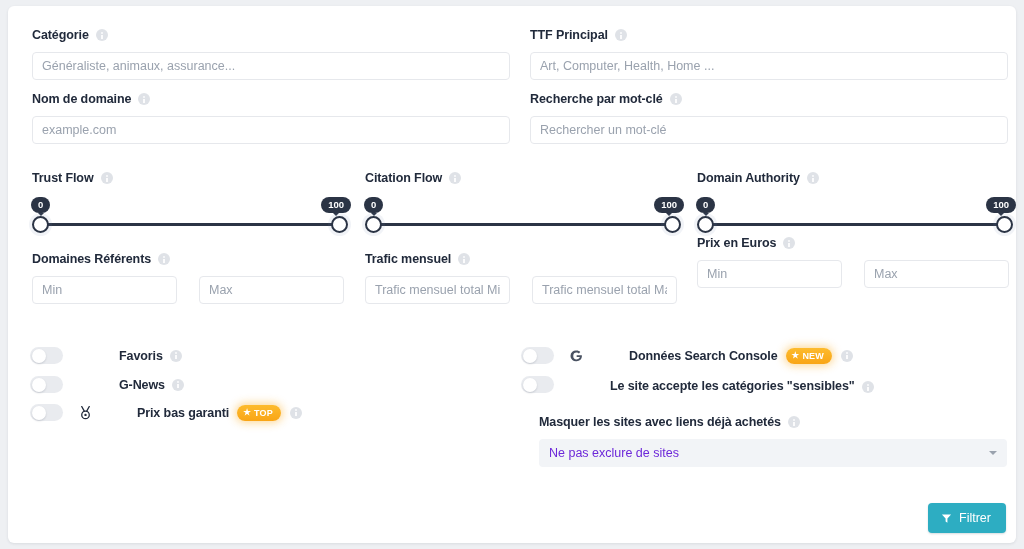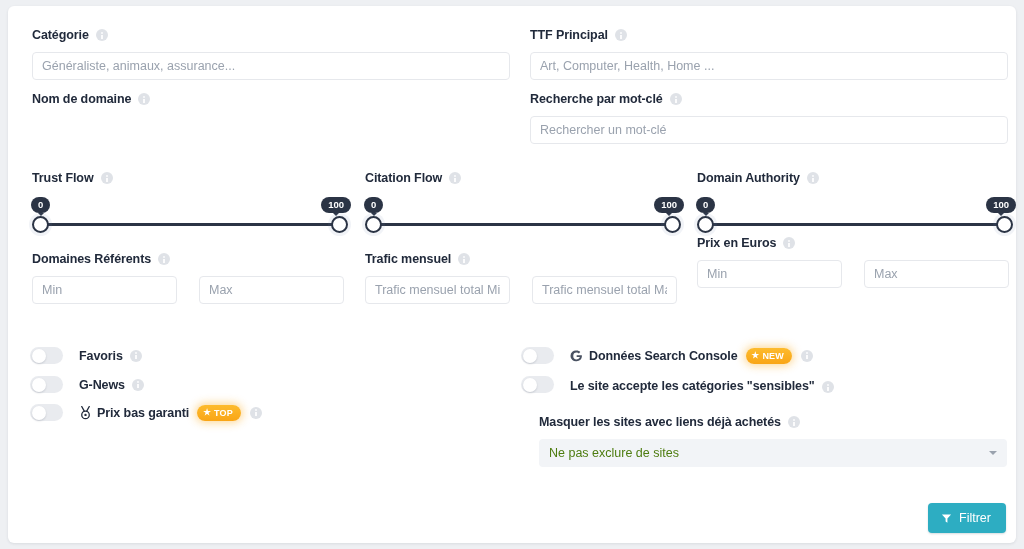--- a/index.html
+++ b/index.html
@@ -119,20 +119,21 @@
   }
   .toggle .knob {
     position: absolute; left: 1.5px; top: 1.5px;
     width: 14px; height: 14px; border-radius: 50%;
     background: #fff;
     box-shadow: 0 1px 2px rgba(40,50,70,0.18);
   }
   .tog-label {
     font-size: 12.5px; font-weight: bold; color: #212a3b;
     letter-spacing: -0.1px;
+    margin-left: 40px;
   }
   .gap7 { display: inline-block; width: 7px; }
 
   
   .badge {
     display: inline-flex; align-items: center; gap: 3px;
     background: #fbb216;
     background: linear-gradient(180deg,#fdbb2d 0%,#f9a516 100%);
     color: #ffffff;
     font-size: 9px; font-weight: bold;
@@ -149,21 +150,21 @@
   .g-icon { display:inline-block; width: 13px; height: 14px; vertical-align: -2px; }
 
   
   .sel {
     width: 100%; height: 28px;
     background: #f2f4f7;
     border: none;
     border-radius: 4px;
     font-family: "Liberation Sans", sans-serif;
     font-size: 12.5px;
-    color: #4d7c0f;
+    color: #6d28d9;
     padding: 0 22px 0 10px;
     position: relative;
     display: flex; align-items: center;
   }
   .sel-wrap { position: relative; }
   .sel-caret {
     position: absolute; right: 10px; top: 50%;
     margin-top: -2px;
     width: 0; height: 0;
     border-left: 4px solid transparent;
@@ -211,20 +212,21 @@
           <span class="info-icon"></span>
         </div>
         <input class="txt" style="margin-top: 10px;" placeholder="Art, Computer, Health, Home ...">
       </div>
 
       <div class="blk" style="left:24px; top:86px; width:478px;">
         <div class="fld-label">
           <span>Nom de domaine</span>
           <span class="info-icon"></span>
         </div>
+        <input class="txt" style="margin-top: 10px;" placeholder="example.com">
       </div>
 
       <div class="blk" style="left:522px; top:86px; width:478px;">
         <div class="fld-label">
           <span>Recherche par mot-clé</span>
           <span class="info-icon"></span>
         </div>
         <input class="txt" style="margin-top: 10px;" placeholder="Rechercher un mot-clé">
       </div>
 

